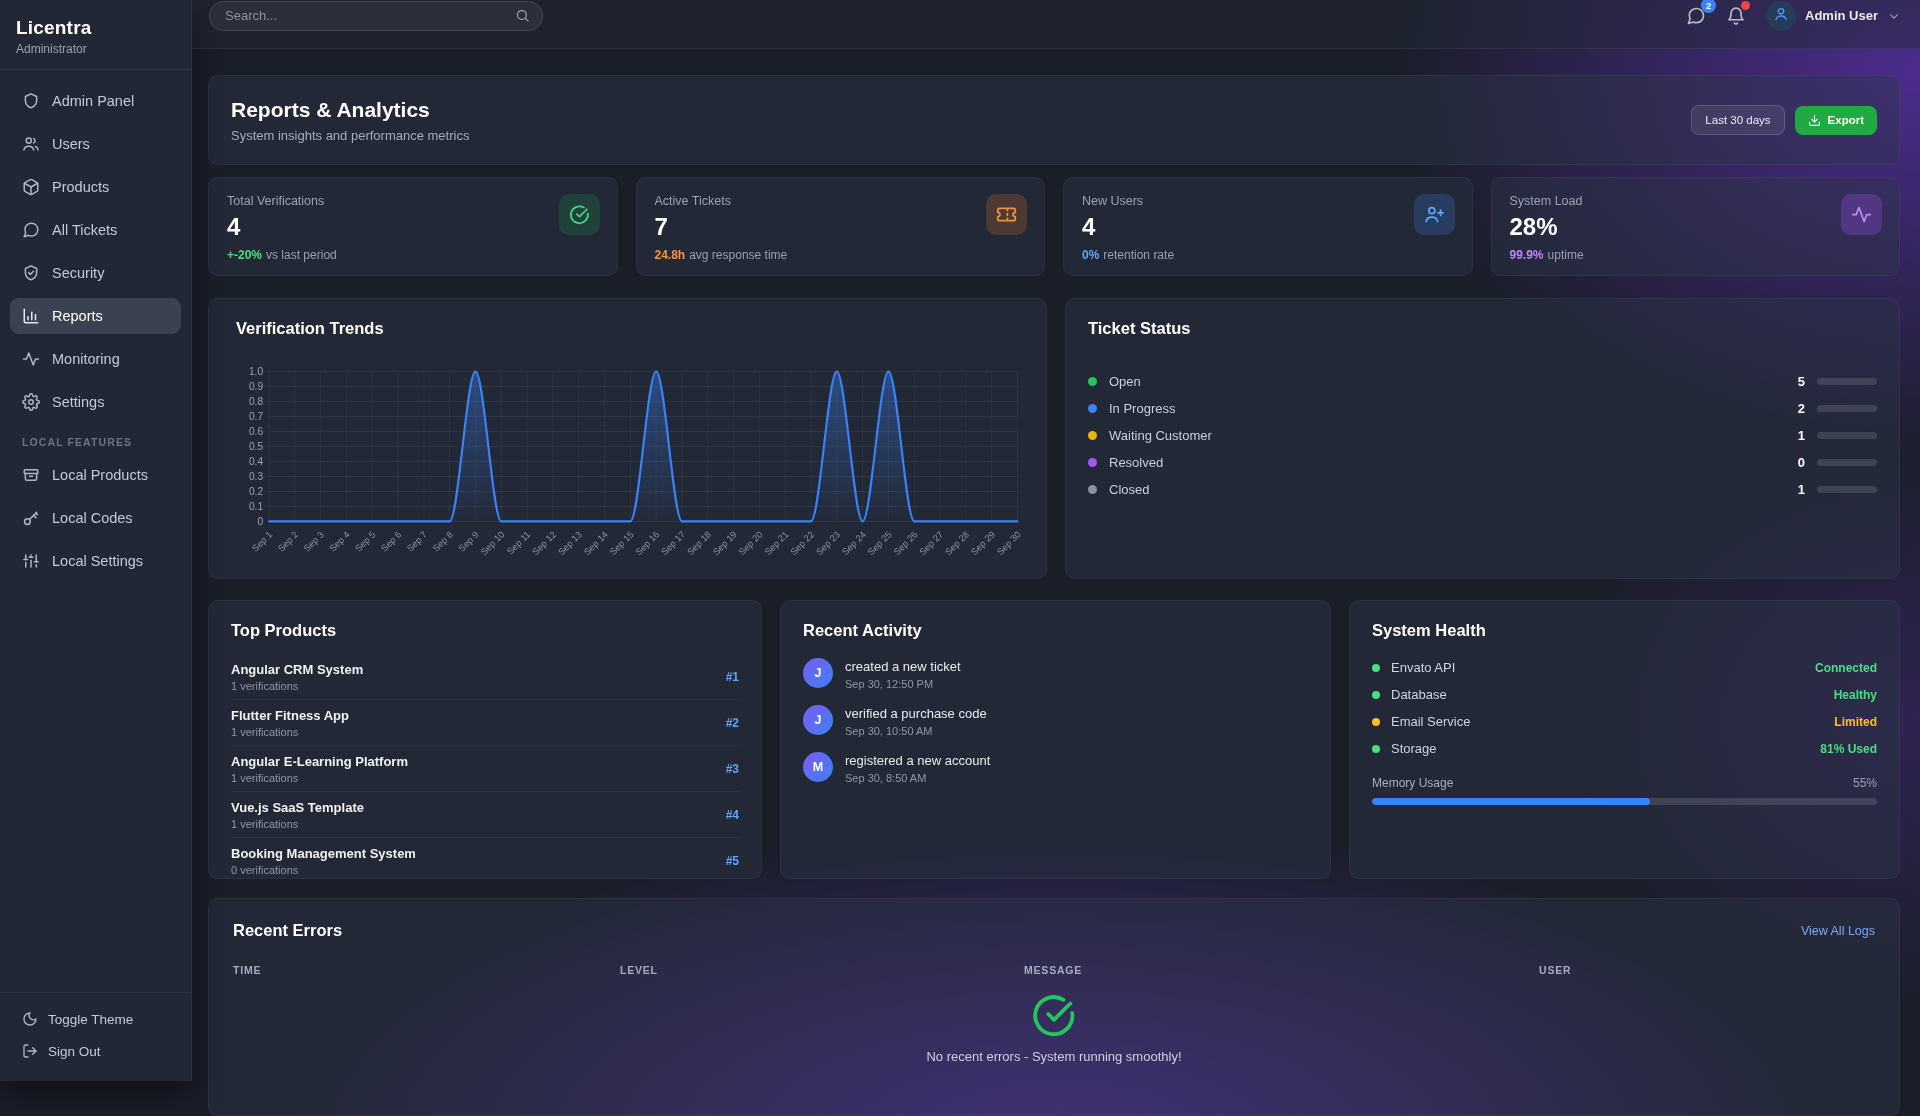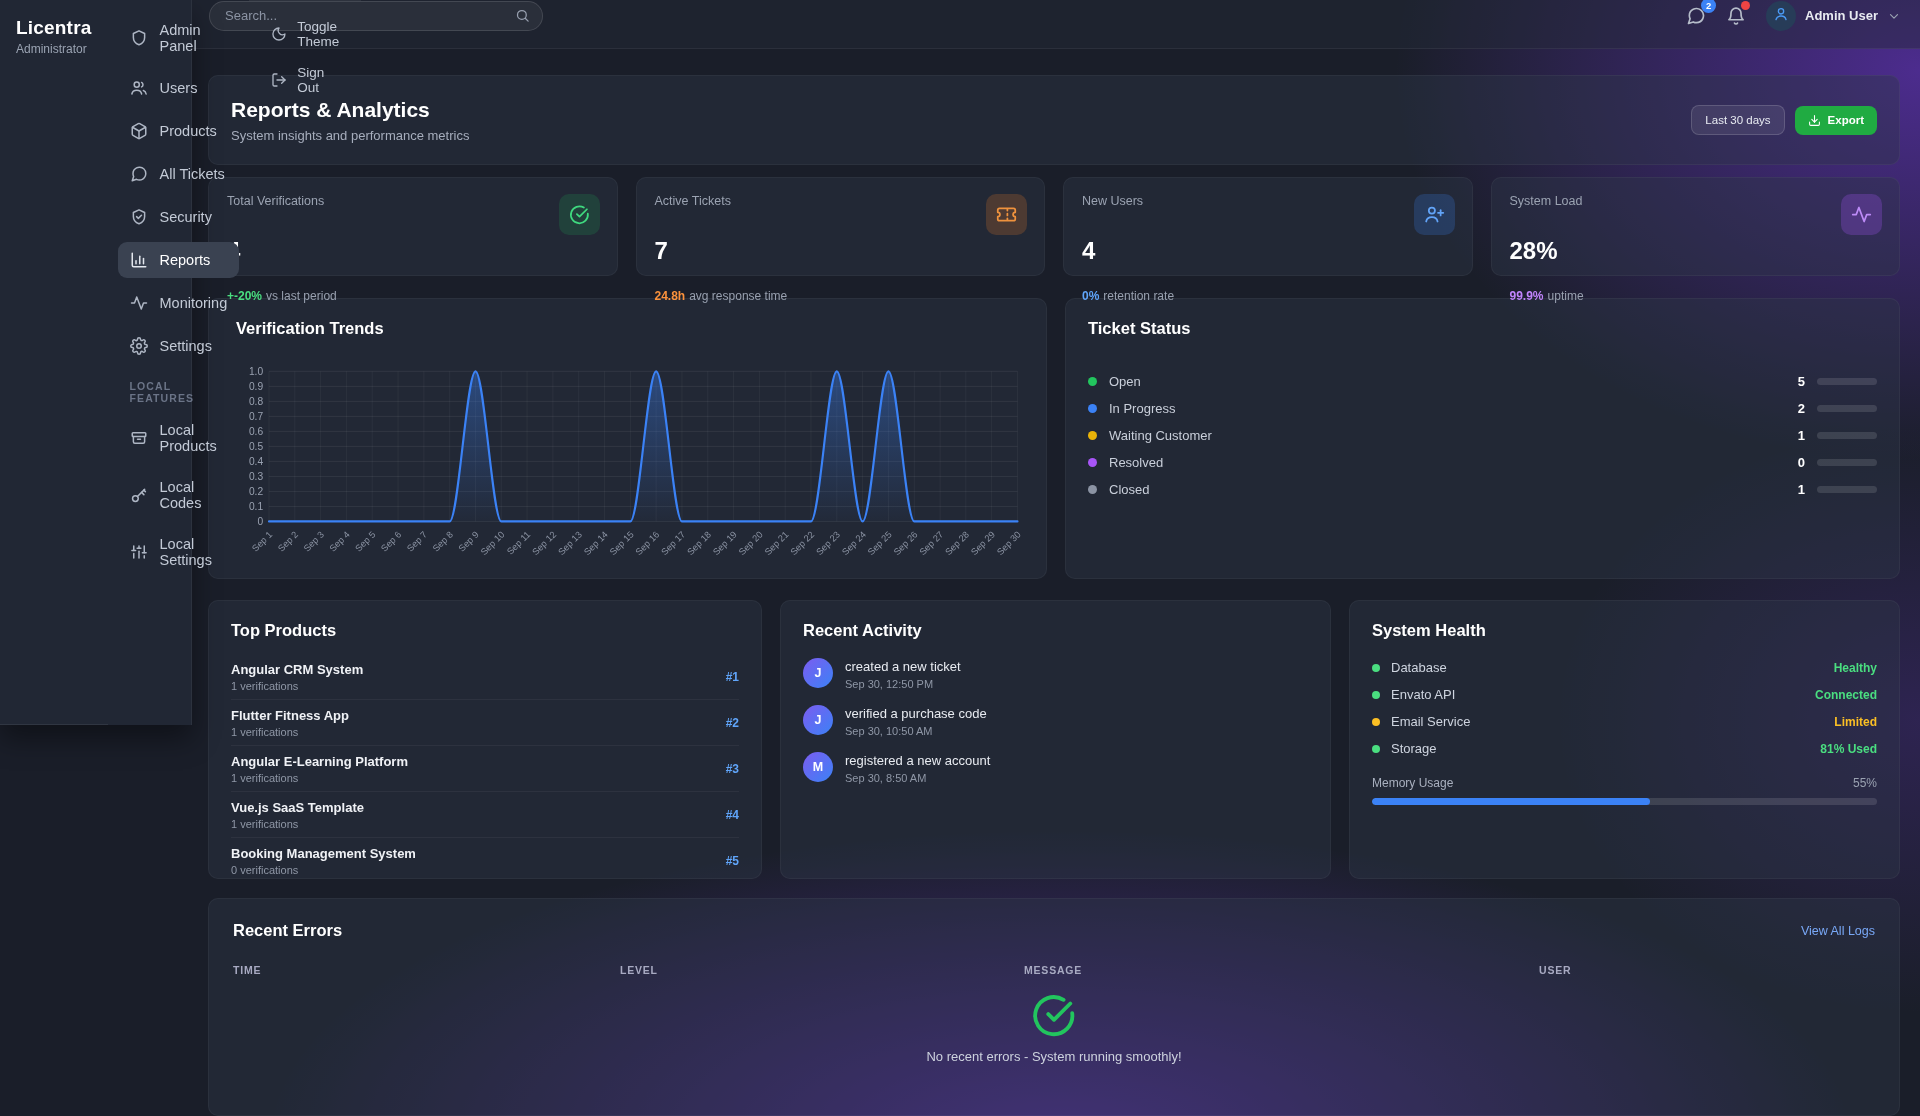--- a/index.html
+++ b/index.html
@@ -7,22 +7,22 @@
   body { font-family:"Liberation Sans", sans-serif; background:#14171f; }
   .app {
     width:1920px; height:1116px; display:flex; align-items:stretch;
     background:
       radial-gradient(750px 560px at 1920px 70px,  rgba(126,58,242,0.50), transparent 70%),
       radial-gradient(1100px 430px at 1060px 1140px, rgba(126,58,242,0.55), transparent 72%),
       radial-gradient(520px 420px at 1920px 720px, rgba(126,58,242,0.20), transparent 70%),
       #1a1e29;
   }
   
-  .sidebar { flex:0 0 192px; width:192px; height:725px; background:#212734;
-    border-right:1px solid rgba(255,255,255,.05); display:flex; flex-direction:row;
+  .sidebar { flex:0 0 192px; width:192px; height:1081px; background:#212734;
+    border-right:1px solid rgba(255,255,255,.05); display:flex; flex-direction:column;
     box-shadow:0 14px 26px rgba(0,0,0,.4); z-index:3; }
   .brand { padding:17px 16px 13px; border-bottom:1px solid rgba(255,255,255,.07); }
   .brand-name { font-size:19px; font-weight:bold; color:#ffffff; letter-spacing:.2px; }
   .brand-role { font-size:12px; color:#9aa3b2; margin-top:3px; }
   .nav { padding:13px 10px 0; flex:1; }
   .nav-item { display:flex; align-items:center; gap:12px; padding:9px 12px; border-radius:9px;
     color:#c3cad6; font-size:14.5px; margin-bottom:7px; cursor:pointer; }
   .nav-item.active { background:#3a4251; color:#fff; }
   .nav-item.active .nav-ic { color:#e3e7ee; }
   .nav-ic { width:18px; height:18px; color:#aeb6c4; display:inline-flex; flex:0 0 18px; }
@@ -50,21 +50,21 @@
   .dot-badge { position:absolute; top:-5px; right:-4px; width:9px; height:9px; border-radius:50%; background:#ef4444; }
   .user-chip { display:flex; align-items:center; gap:9px; cursor:pointer; }
   .avatar { width:30px; height:30px; border-radius:50%; background:#273c58; display:flex;
     align-items:center; justify-content:center; color:#4b9af5; }
   .avatar svg { width:16px; height:16px; }
   .user-name { font-size:13px; font-weight:bold; color:#e8ebf1; }
   .chev { width:14px; height:14px; color:#9aa2b2; display:inline-flex; }
   .chev svg { width:100%; height:100%; }
   
   .content { flex:1; padding:26px 20px 0 16px; overflow:hidden; }
-  .card { background:rgba(46,54,72,.42); border:1px solid rgba(255,255,255,.045); border-radius:10px;gap:24px; }
+  .card { background:rgba(46,54,72,.42); border:1px solid rgba(255,255,255,.045); border-radius:10px; }
   .page-head { height:90px; display:flex; align-items:center; padding:0 22px; margin-bottom:12px; }
   .ph-title { font-size:21px; font-weight:bold; color:#fff; margin-bottom:6px; }
   .ph-sub { font-size:13px; color:#a6adbc; }
   .ph-actions { margin-left:auto; display:flex; gap:10px; align-items:center; }
   .btn-ghost { background:rgba(255,255,255,.08); border:1px solid rgba(255,255,255,.15); color:#e8ebf2;
     font-size:11.5px; padding:8px 13px; border-radius:8px; cursor:pointer; font-family:inherit; }
   .btn-export { background:#20ab42; border:none; color:#fff; font-size:11.5px; font-weight:bold;
     padding:8px 13px; border-radius:8px; display:flex; gap:7px; align-items:center; cursor:pointer; font-family:inherit; }
   .btn-export .b-ic { width:13px; height:13px; display:inline-flex; }
   .btn-export .b-ic svg { width:100%; height:100%; }
@@ -592,27 +592,27 @@
                   <div class="a-time">Sep 30, 8:50 AM</div>
                 </span>
               </div>
             </div>
         </div>
         <div class="card">
           <div class="panel-title">System Health</div>
           <div class="h-rows" id="health-services">
               <div class="h-row">
                 <span class="h-dot" style="background:#4ade80"></span>
+                <span class="h-name">Envato API</span>
+                <span class="h-status" style="color:#4ade80">Connected</span>
+              </div>
+              <div class="h-row">
+                <span class="h-dot" style="background:#4ade80"></span>
                 <span class="h-name">Database</span>
                 <span class="h-status" style="color:#4ade80">Healthy</span>
-              </div>
-              <div class="h-row">
-                <span class="h-dot" style="background:#4ade80"></span>
-                <span class="h-name">Envato API</span>
-                <span class="h-status" style="color:#4ade80">Connected</span>
               </div>
               <div class="h-row">
                 <span class="h-dot" style="background:#fbbf24"></span>
                 <span class="h-name">Email Service</span>
                 <span class="h-status" style="color:#fbbf24">Limited</span>
               </div>
               <div class="h-row">
                 <span class="h-dot" style="background:#4ade80"></span>
                 <span class="h-name">Storage</span>
                 <span class="h-status" style="color:#4ade80">81% Used</span>

